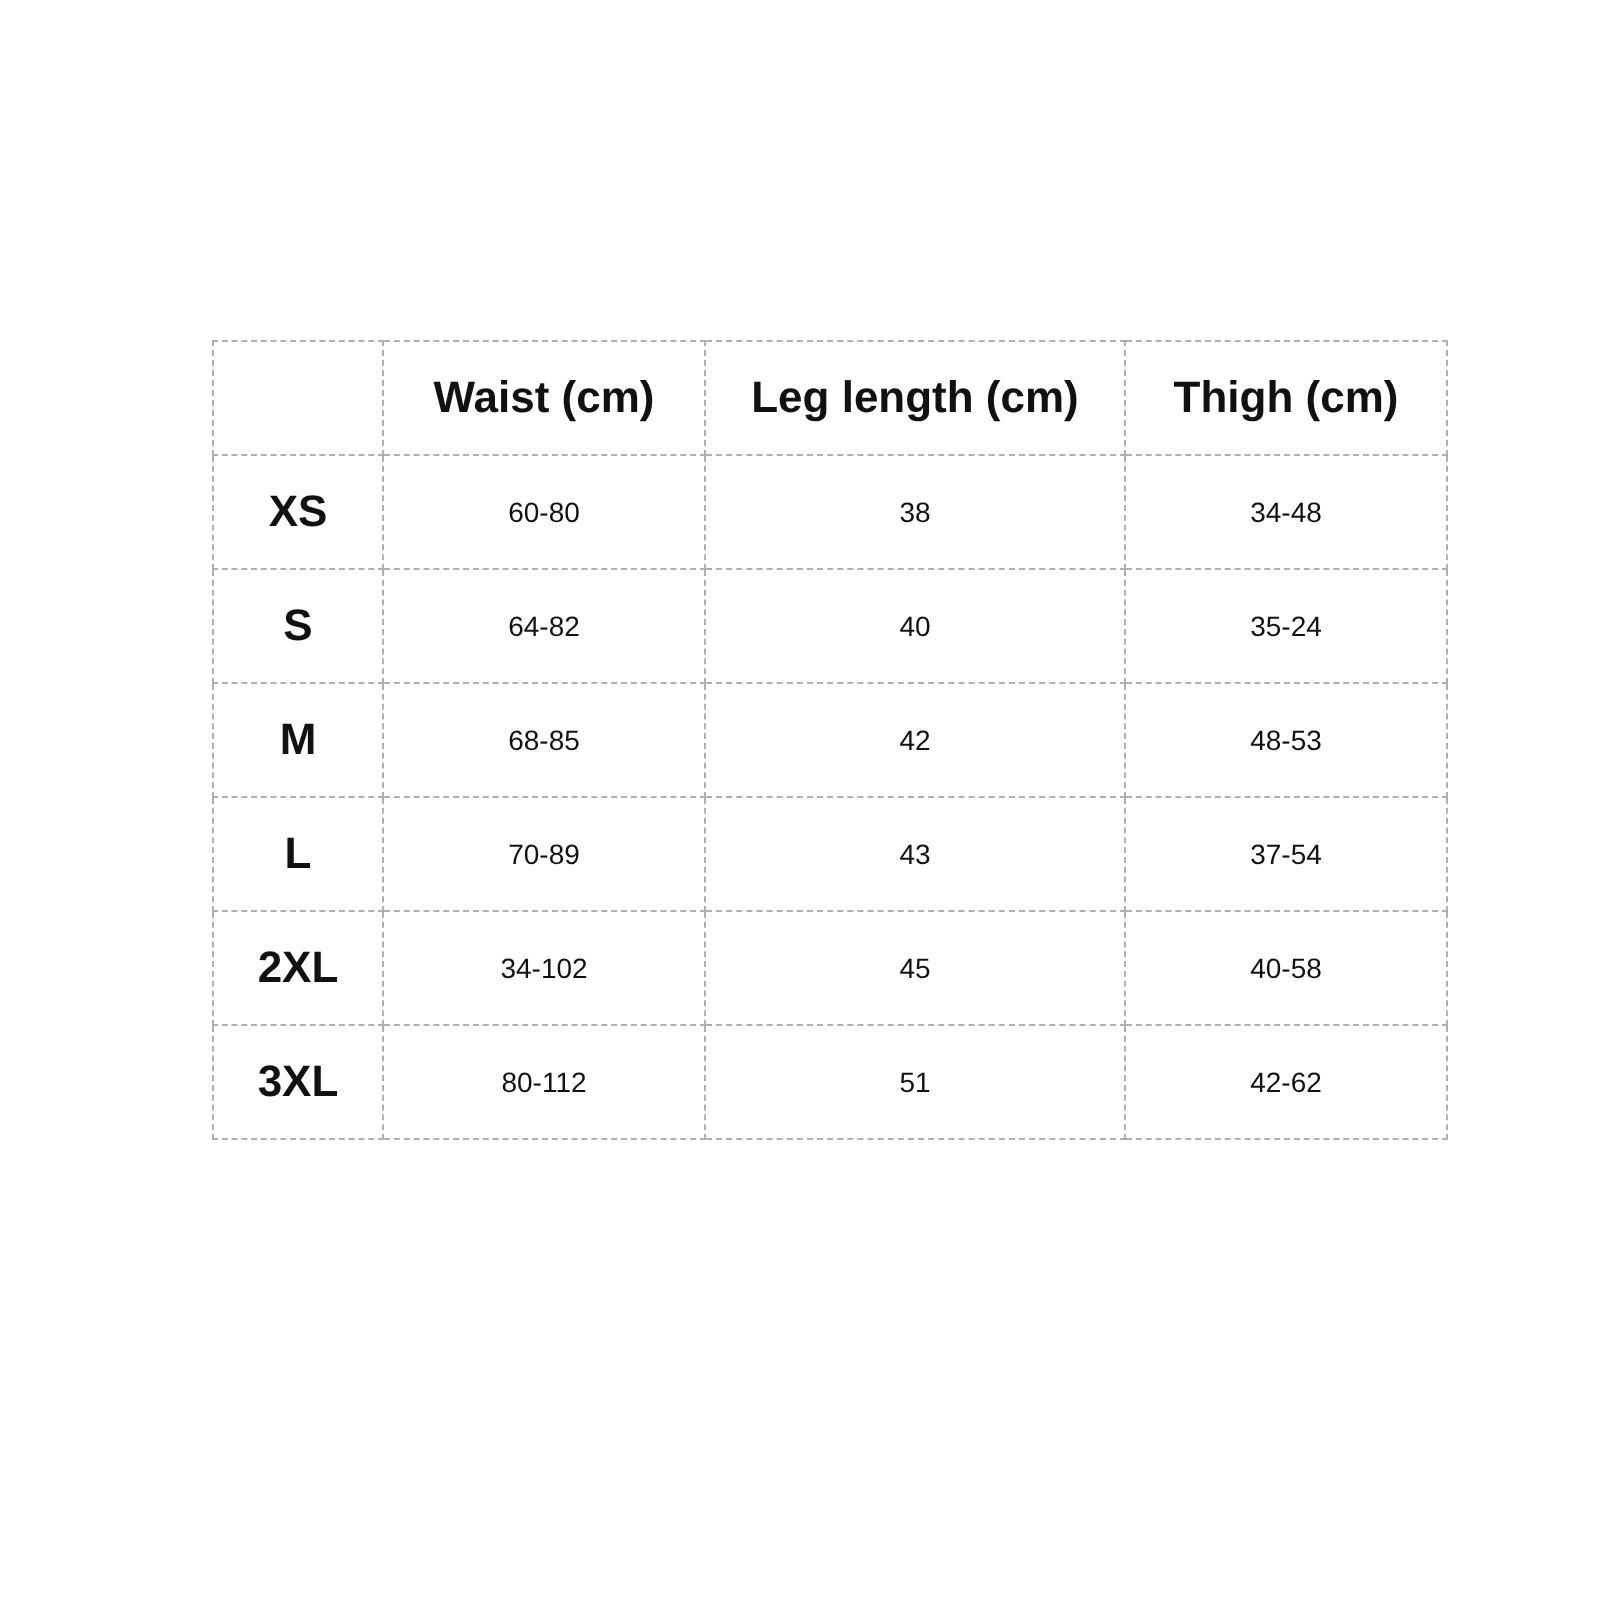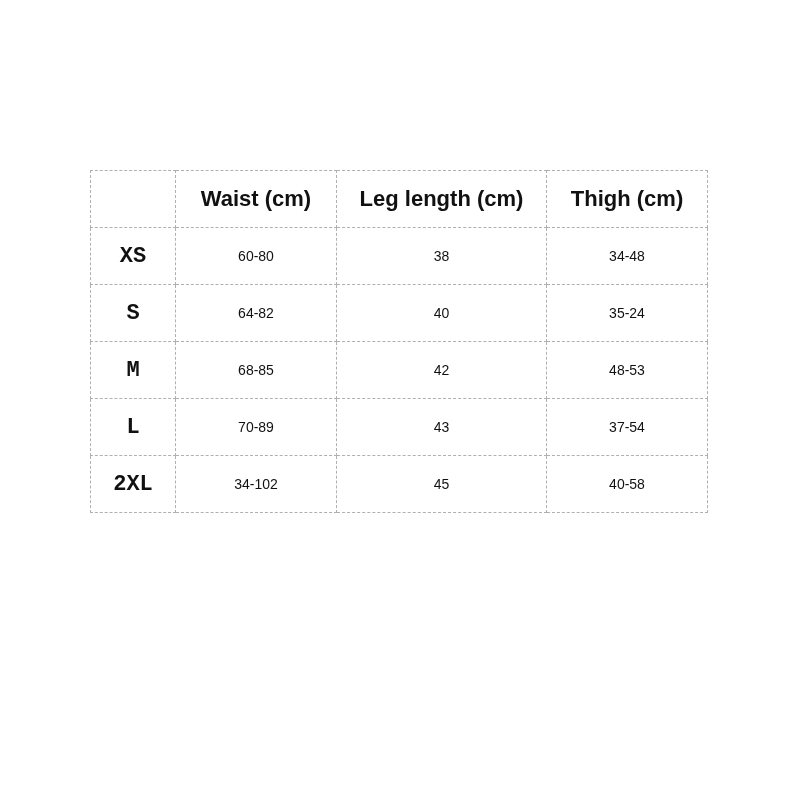--- a/index.html
+++ b/index.html
@@ -6,21 +6,21 @@
     margin: 0;
     padding: 0;
     width: 800px;
     height: 800px;
     background: #ffffff;
     font-family: "Liberation Sans", "DejaVu Sans", sans-serif;
     position: relative;
   }
   .size-chart {
     position: absolute;
-    left: 90px;
+    left: 106px;
     top: 170px;
     border-collapse: collapse;
     table-layout: fixed;
     background: #ffffff;
   }
   .size-chart th,
   .size-chart td {
     border: 1px dashed #b0b0b0;
     text-align: center;
     vertical-align: middle;
@@ -31,21 +31,20 @@
     overflow: hidden;
     white-space: nowrap;
   }
   .size-chart th.col-header {
     font-size: 22px;
     font-weight: bold;
   }
   .size-chart th.row-header {
     font-size: 22px;
     font-weight: bold;
-    font-family: Liberation Mono, monospace;
   }
   .size-chart td.value-cell {
     font-size: 14px;
     font-weight: normal;
   }
 </style>
 </head>
 <body>
 
 <table class="size-chart">
@@ -87,14 +86,20 @@
       <td class="value-cell">70-89</td>
       <td class="value-cell">43</td>
       <td class="value-cell">37-54</td>
     </tr>
     <tr>
       <th class="row-header">2XL</th>
       <td class="value-cell">34-102</td>
       <td class="value-cell">45</td>
       <td class="value-cell">40-58</td>
     </tr>
+    <tr>
+      <th class="row-header">3XL</th>
+      <td class="value-cell">80-112</td>
+      <td class="value-cell">51</td>
+      <td class="value-cell">42-62</td>
+    </tr>
   </tbody>
 </table>
 
 </body></html>

